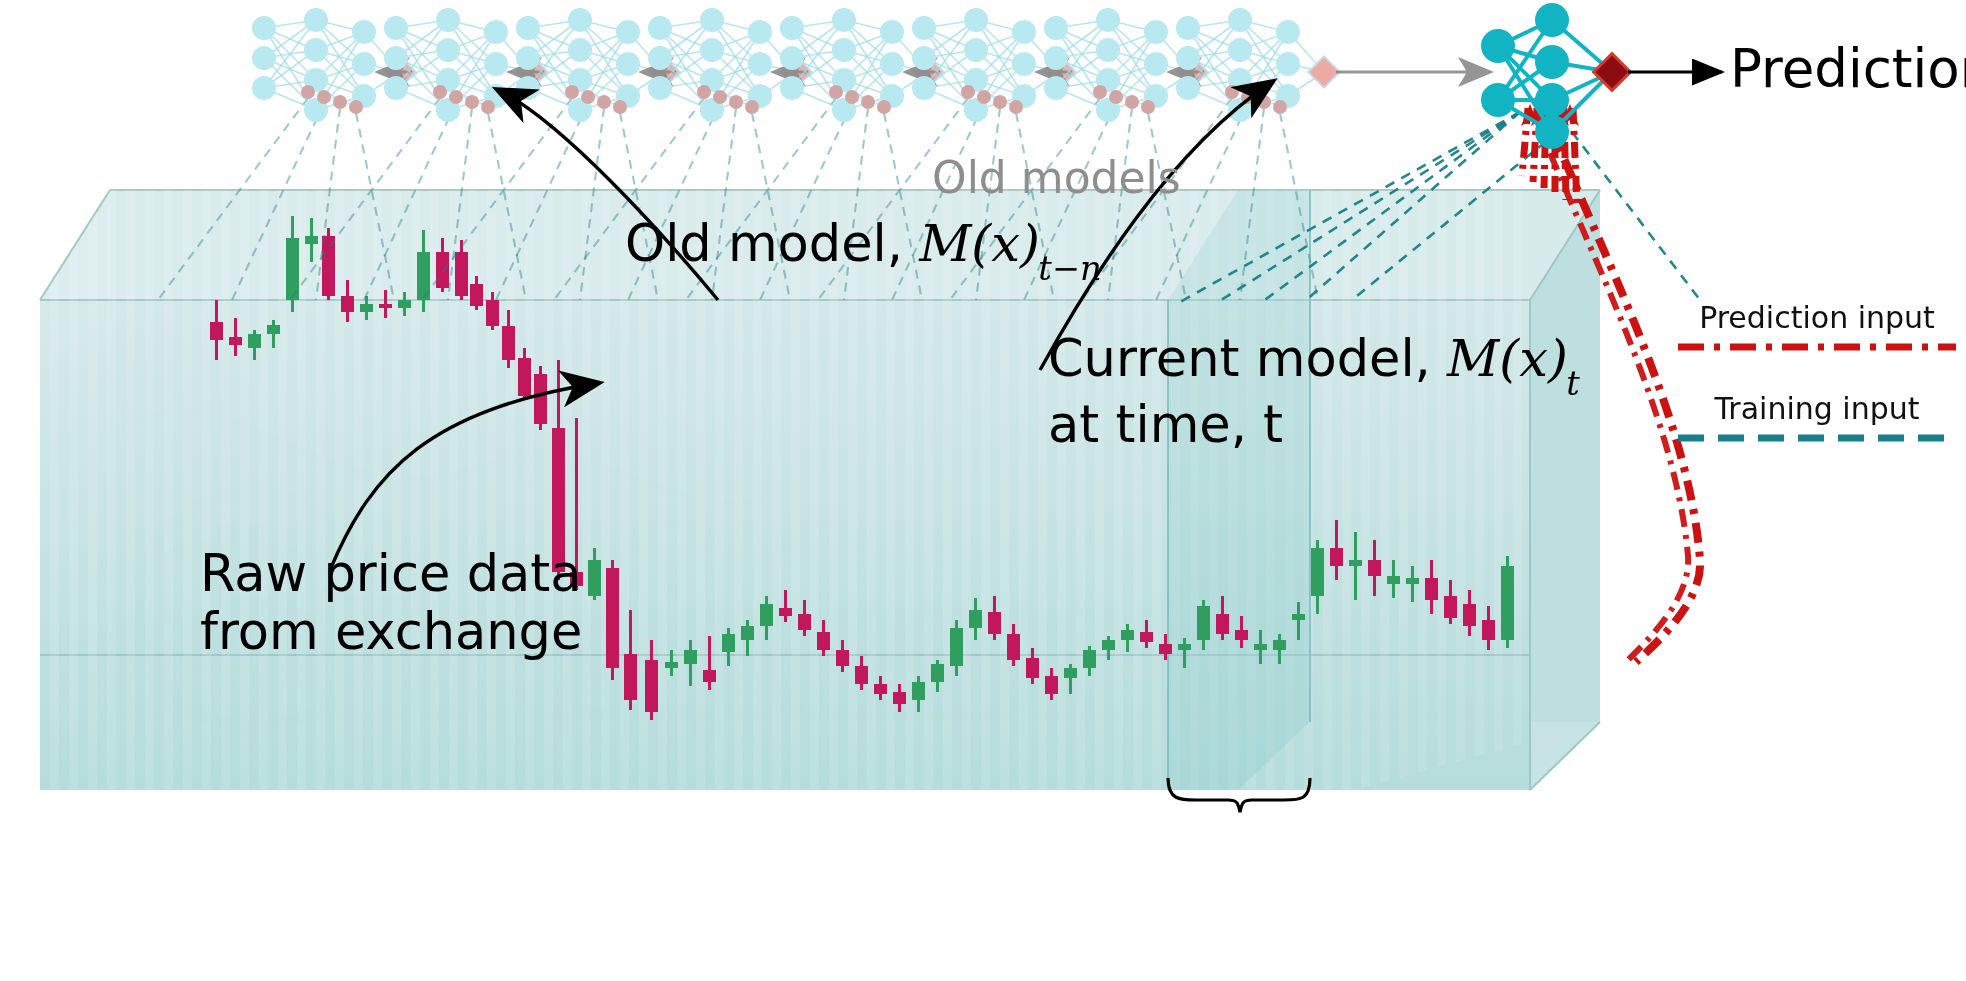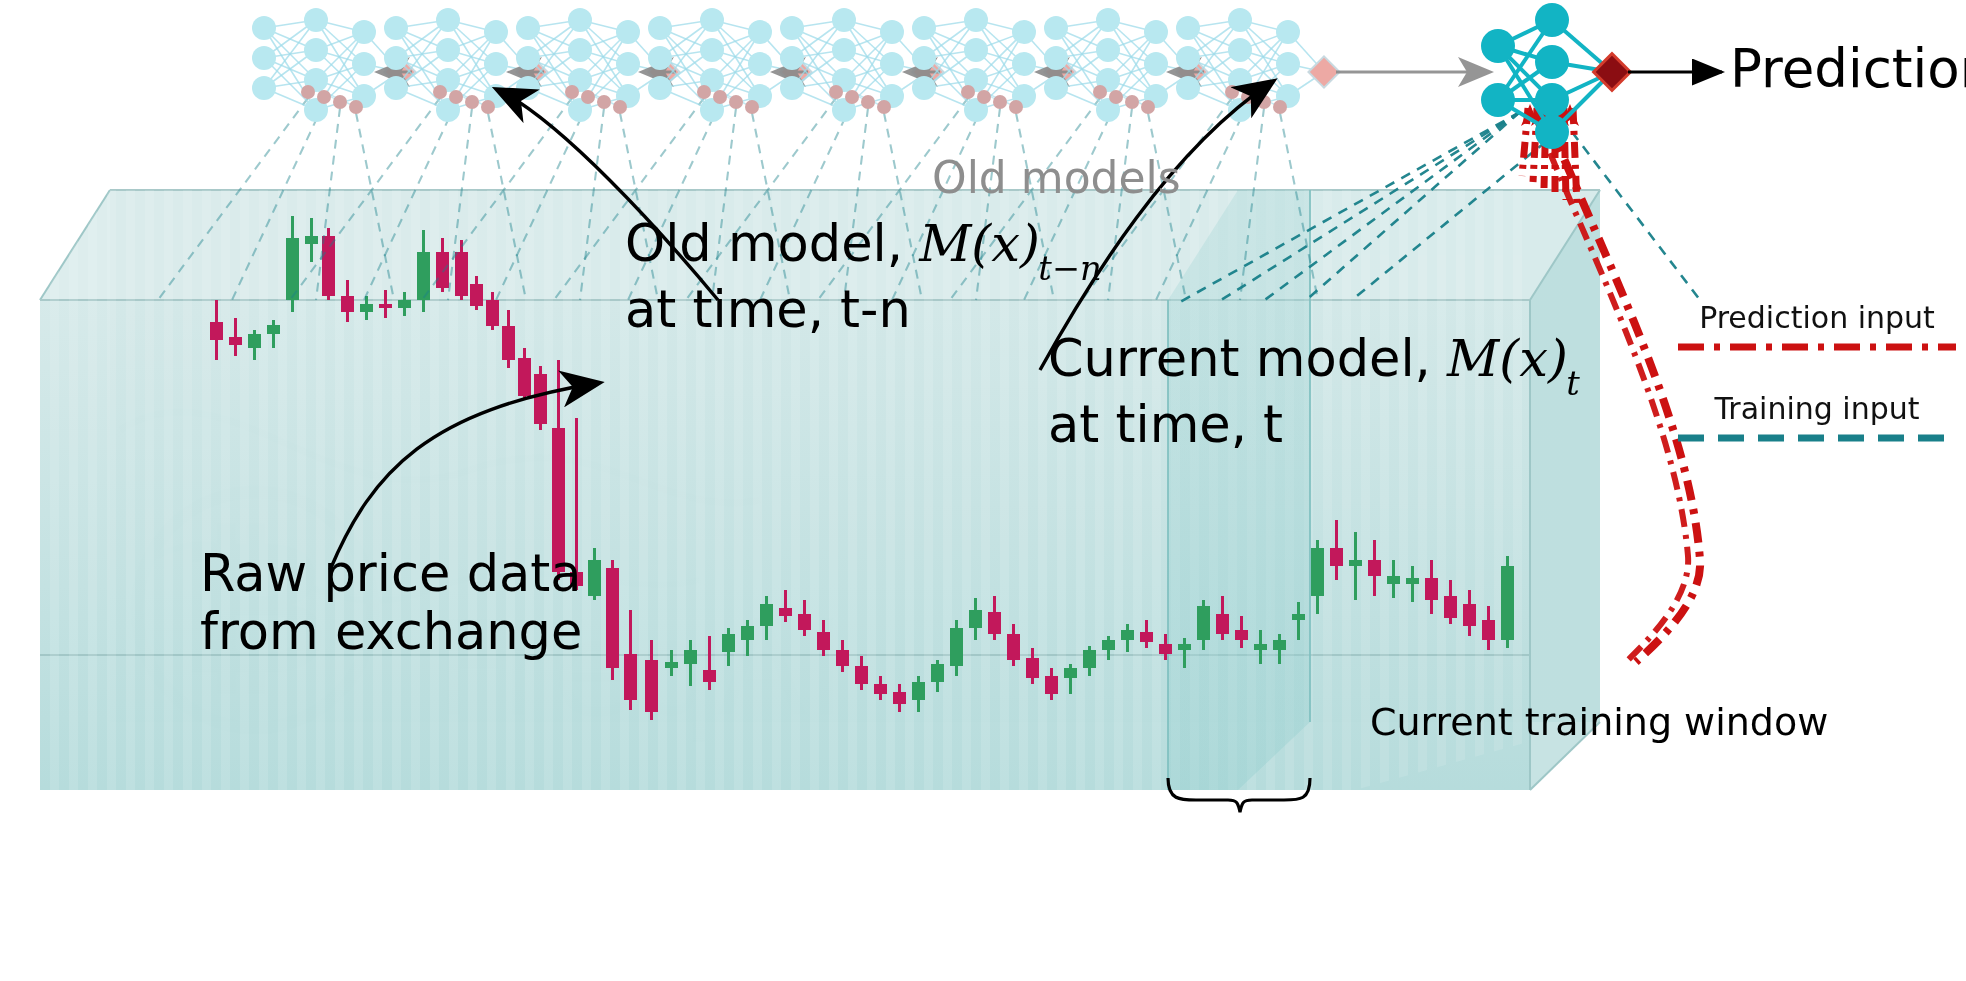--- a/index.html
+++ b/index.html
@@ -782,34 +782,32 @@
     <path d="M1168,778 C1168,800 1180,800 1196,800 L1228,800 C1238,800 1238,804 1240,812
              C1242,804 1242,800 1252,800 L1284,800 C1300,800 1310,800 1310,778" fill="none" stroke="#000" stroke-width="3.2"></path>
   </svg>
 
   <div class="txt oldmodels" style="left:932px;top:118px;margin-top:34px;">Old models</div>
 
   <div class="txt prediction" style="left:1730px;top:38px;">Prediction</div>
 
   <div class="txt annot" style="left:625px;top:215px;">
     <div><span>Old model, </span><span class="mathital">M</span><span class="mathital">(x)</span><span class="sub">t−n</span></div>
-    <div>at time, t-n</div>
   </div>
 
   <div class="txt annot" style="left:1048px;top:330px;">
     <div><span>Current model, </span><span class="mathital">M</span><span class="mathital">(x)</span><span class="sub">t</span></div>
     <div>at time, t</div>
   </div>
 
   <div class="txt annot" style="left:200px;top:545px;">
     <div>Raw price data</div>
     <div>from exchange</div>
   </div>
 
-  <div class="txt ctw" style="left:1370px;top:700px;">Current training window</div>
 
   <div style="position:absolute;left:1668px;top:300px;width:298px;">
     <div style="text-align:center;">
       <div class="legend-label" style="position:static;">Prediction input</div>
       <svg width="290" height="16" style="display:block;margin:4px auto 0;">
         <line x1="6" y1="8" x2="284" y2="8" stroke="#cc1111" stroke-width="7" stroke-dasharray="26 10 6 10"></line>
       </svg>
     </div>
     <div style="text-align:center;margin-top:36px;">
       <div class="legend-label" style="position:static;">Training input</div>

